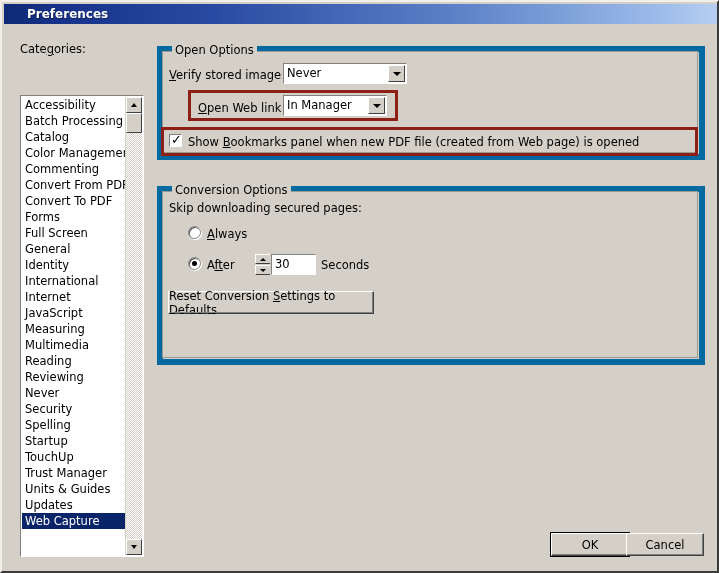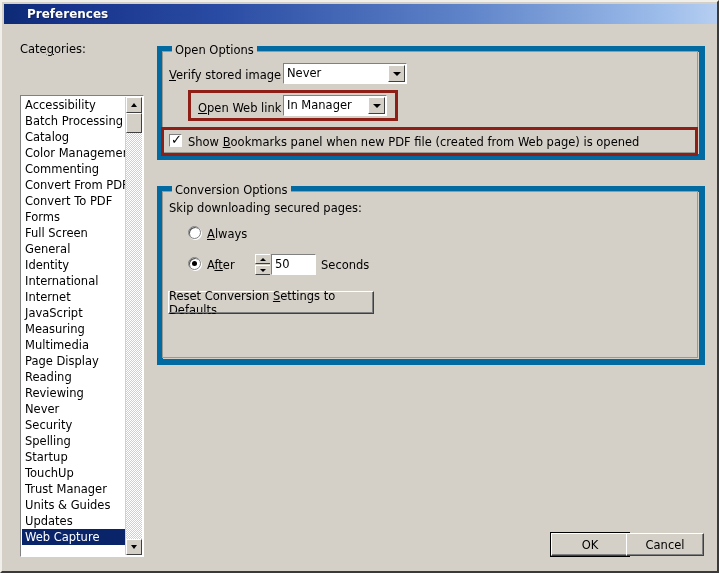--- a/index.html
+++ b/index.html
@@ -348,21 +348,20 @@
         <div class="cat-item">Convert To PDF</div>
         <div class="cat-item">Forms</div>
         <div class="cat-item">Full Screen</div>
         <div class="cat-item">General</div>
         <div class="cat-item">Identity</div>
         <div class="cat-item">International</div>
         <div class="cat-item">Internet</div>
         <div class="cat-item">JavaScript</div>
         <div class="cat-item">Measuring</div>
         <div class="cat-item">Multimedia</div>
-        <div class="cat-item">Page Display</div>
         <div class="cat-item">Reading</div>
         <div class="cat-item">Reviewing</div>
         <div class="cat-item">Never</div>
         <div class="cat-item">Security</div>
         <div class="cat-item">Spelling</div>
         <div class="cat-item">Startup</div>
         <div class="cat-item">TouchUp</div>
         <div class="cat-item">Trust Manager</div>
         <div class="cat-item">Units &amp; Guides</div>
         <div class="cat-item">Updates</div>
@@ -423,21 +422,21 @@
   </div>
   <div class="lbl" style="position:absolute; left:205px; top:256px;text-align:center;">
     A<span class="u">ft</span>er
   </div>
 
   <div class="spinner-btns" style="left:253px; top:252px;">
     <div class="spin-b spin-up"></div>
     <div class="spin-b spin-down"></div>
   </div>
   <div class="textfield" style="left:269px; top:252px; width:45px; height:21px;">
-    <span class="val">50</span>
+    <span class="val">30</span>
   </div>
   <div class="lbl" style="position:absolute; left:319px; top:256px;">Seconds</div>
 
   <div class="btn" style="left:166px; top:289px; width:206px; height:23px;">
     <span class="innerline"></span>
     <span>Reset Conversion <span class="u">S</span>ettings to Defaults</span>
   </div>
 
   <div class="btn default" style="left:549px; top:531px; width:78px; height:23px;">
     <span class="innerline"></span>

